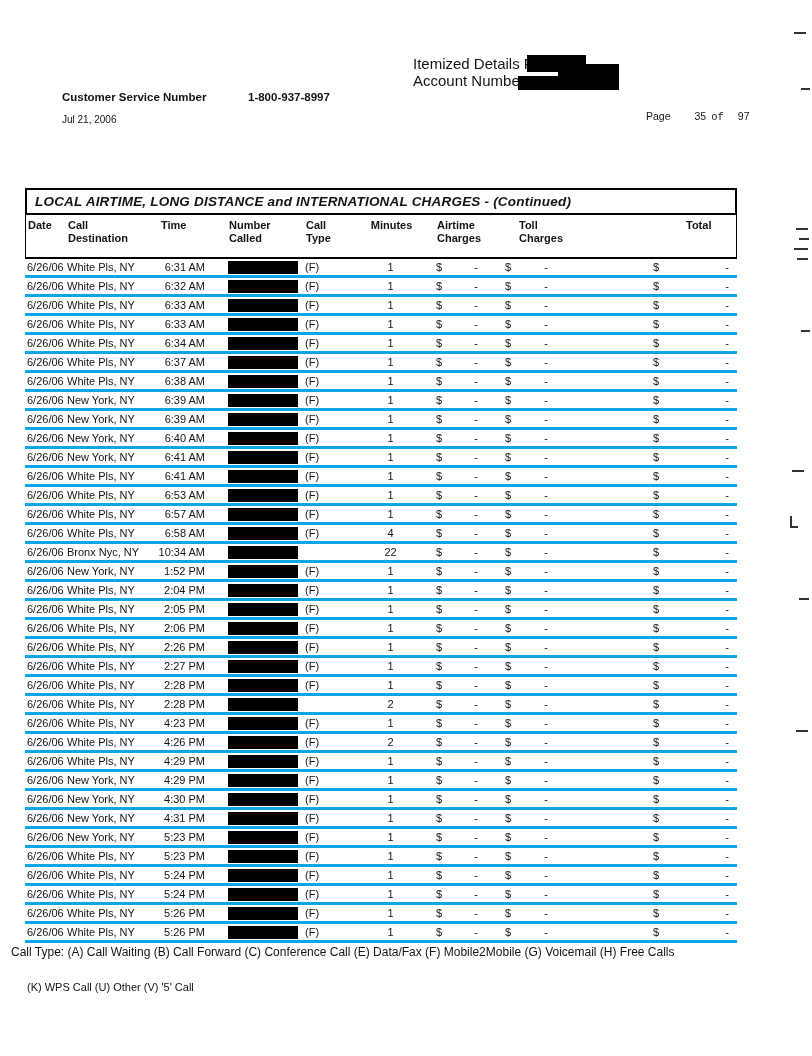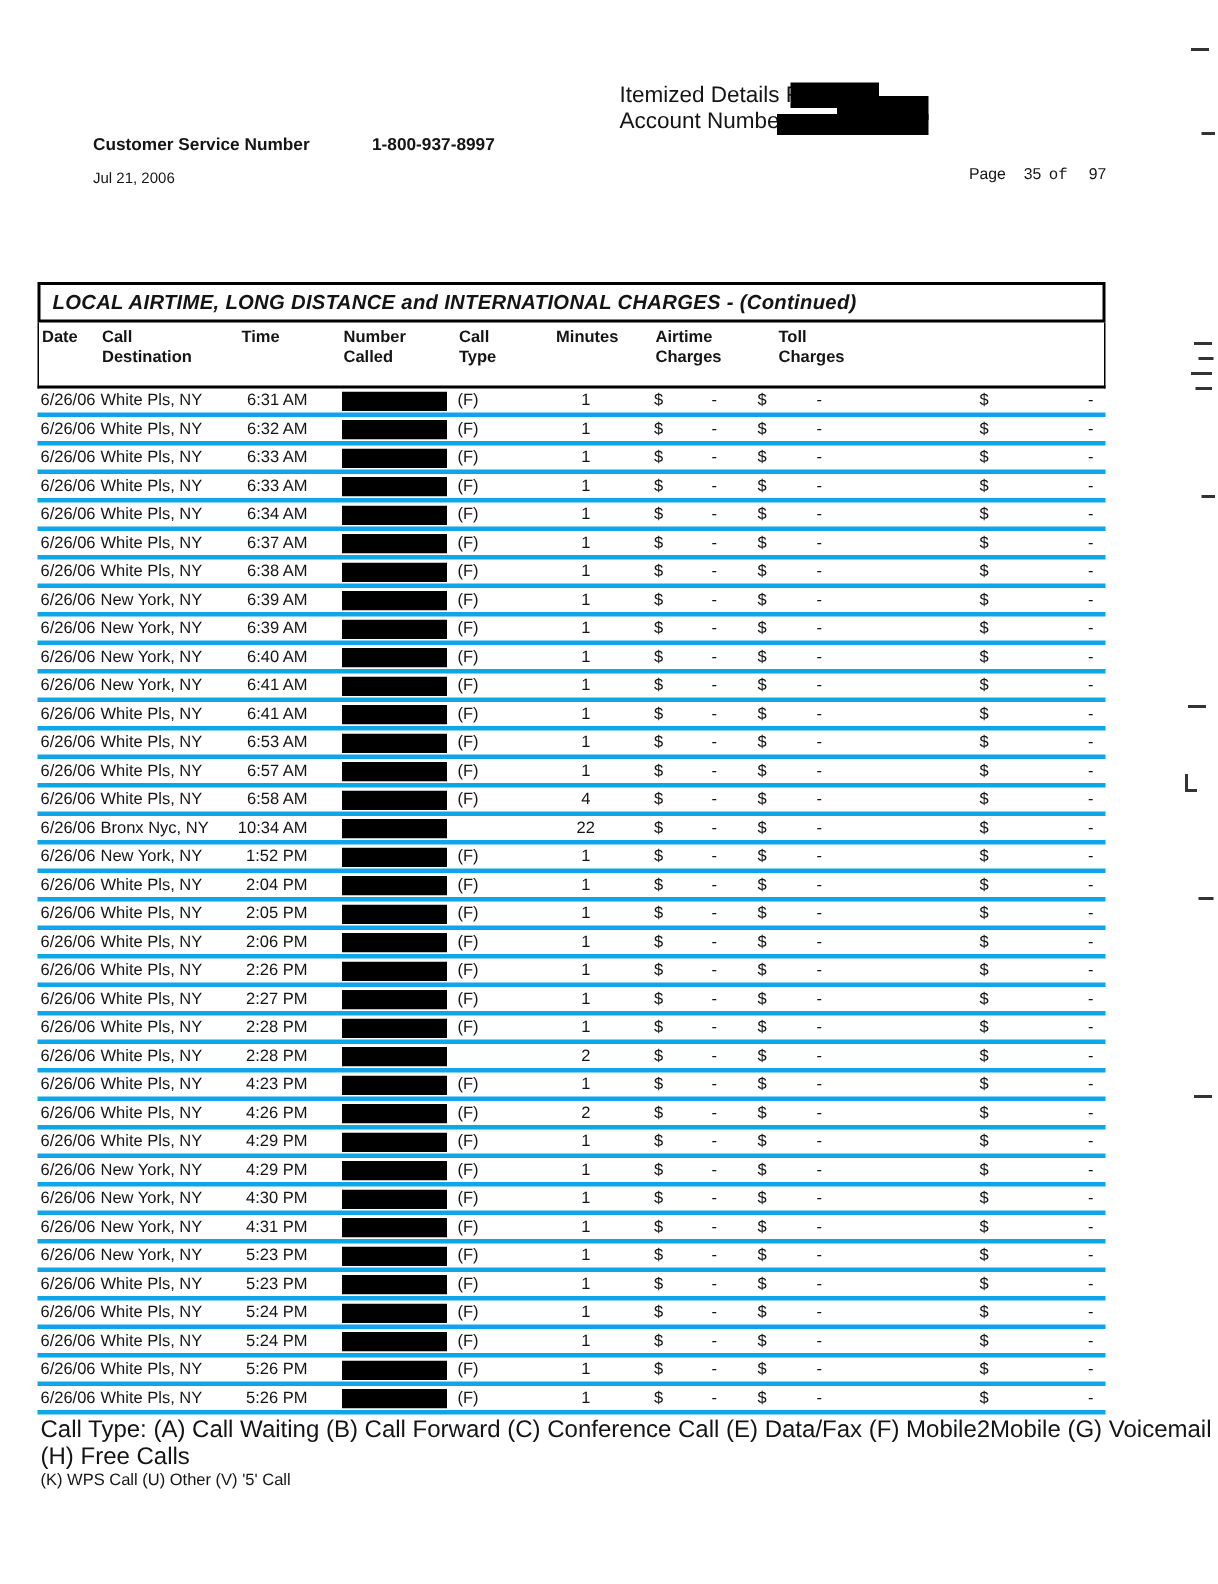--- a/index.html
+++ b/index.html
@@ -15,21 +15,21 @@
 
   
   .itemized-block { left:413px; top:55px; font-size:15px; line-height:17px; }
   .redact-bar-abs { position:absolute; background:#000; }
   .cs-line { left:62px; top:91px; font-size:11.5px; font-weight:bold; }
   .cs-line .cs-label { display:inline-block; width:186px; }
   .stmt-date { left:62px; top:114px; font-size:10px; }
   .page-ind { left:646px; top:110px; font-size:10.5px; }
   .page-ind span { display:inline-block; }
   .page-ind .pl { margin-right:12px; }
-  .page-ind .pn { margin-right:5px; }
+  .page-ind .pn { margin-right:5px;margin-left:12px; }
   .page-ind .po { margin-right:14px;font-family:Liberation Mono, monospace; }
 
   
   .bill-table { left:25px; top:188px; width:712px; }
   .title-box {
     border:2px solid #000;
     height:27px;
     display:flex; align-items:center;
     padding-left:8px;
     font-size:13.5px; font-weight:bold; font-style:italic;
@@ -69,21 +69,21 @@
   .c-num  { padding-left:16px; }
   .c-type { padding-left:0; }
   .c-min  { text-align:center; }
   .money  { display:flex; justify-content:space-between; }
   .c-air  { padding-left:8px;  padding-right:25px; }
   .c-toll { padding-left:2px;  padding-right:45px; }
   .c-total{ padding-left:60px; padding-right:8px; }
   .redact-bar { width:70px; height:13px; background:#000; }
 
   
-  .legend1 { left:27px; top:945px; font-size:16px; }
+  .legend1 { left:11px; top:945px; font-size:12px; }
   .legend2 { left:27px; top:981px; font-size:11px; }
 
   
   .mark { position:absolute; background:#333; }
 </style>
 </head>
 <body>
 
 <div class="abs itemized-block">
   <div>Itemized Details For:</div>
@@ -114,20 +114,21 @@
     <div class="hcell h-time">Time</div>
     <div class="hcell h-num">Number
 Called</div>
     <div class="hcell h-type">Call
 Type</div>
     <div class="hcell h-min">Minutes</div>
     <div class="hcell h-air">Airtime
 Charges</div>
     <div class="hcell h-toll">Toll
 Charges</div>
+    <div class="hcell h-total">Total</div>
   </div>
 
   <div>
       <div class="tgrid trow">
         <div class="cell c-date">6/26/06</div>
         <div class="cell c-dest">White Pls, NY</div>
         <div class="cell c-time">6:31 AM</div>
         <div class="cell c-num">
           <div class="redact-bar"></div>
         </div>

